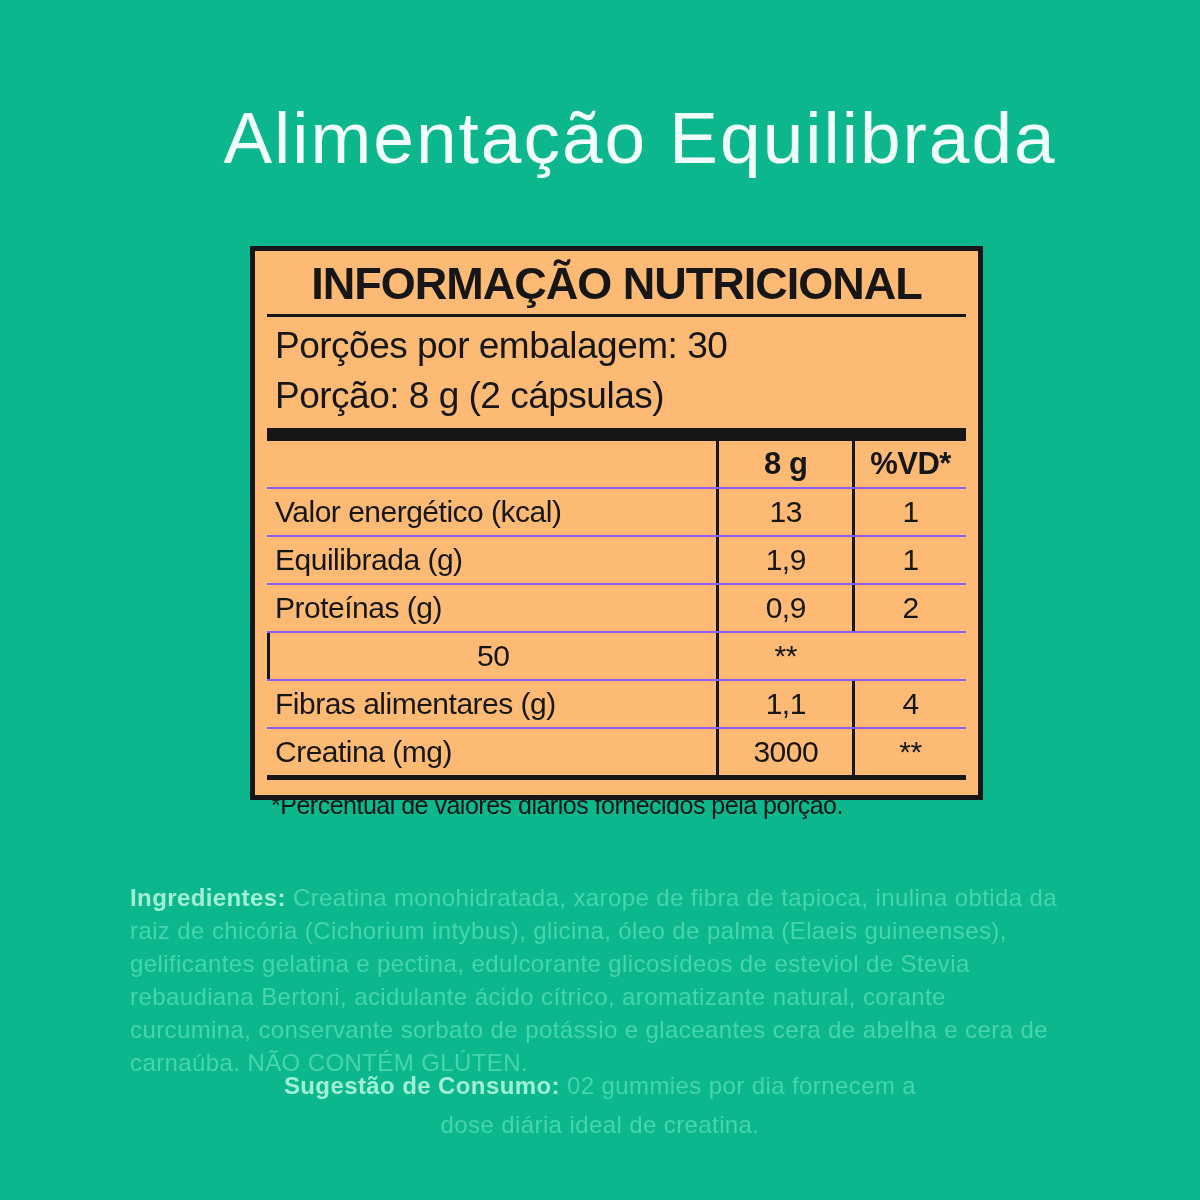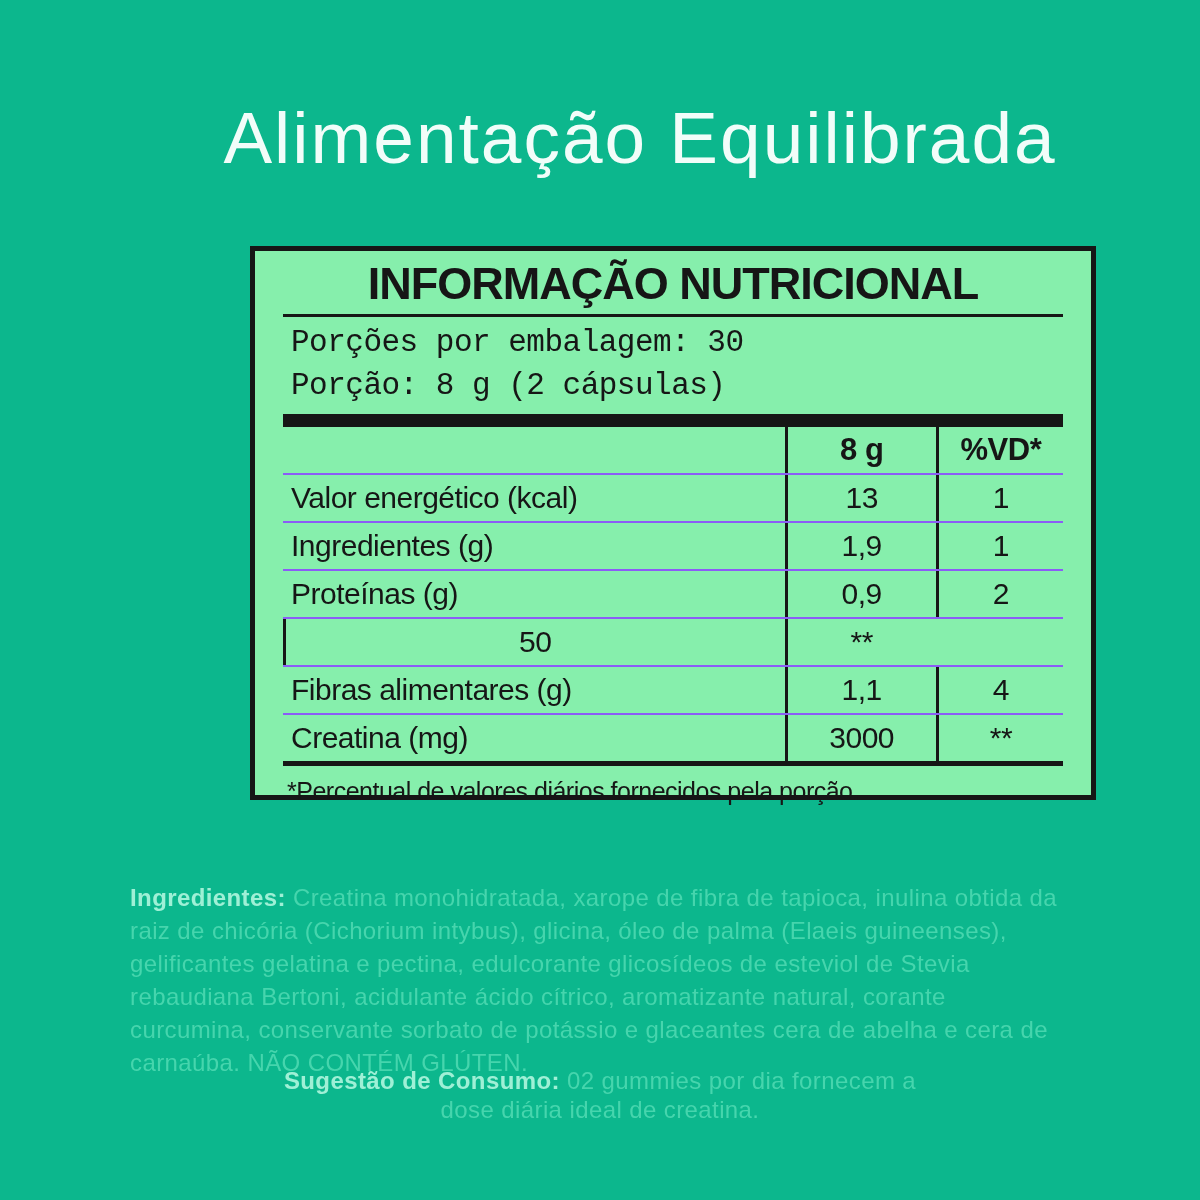--- a/index.html
+++ b/index.html
@@ -29,47 +29,46 @@
     letter-spacing: 2px;
     color: #f1fdf9;
     padding-left: 40px;
   }
 
   
   .panel {
     position: absolute;
     left: 250px;
     top: 246px;
-    width: 846px;
+    width: 733px;
     height: 554px;
     box-sizing: border-box;
-    background: #86efac;
+    background: #fdba74;
     border: 5px solid #161616;
-    padding: 0 28px;
+    padding: 0 12px;
     color: #161616;
   }
   .nf-header {
     margin-top: 7px;
     text-align: center;
     font-weight: bold;
     font-size: 45px;
     letter-spacing: -1px;
     white-space: nowrap;
   }
   .nf-rule {
     height: 3px;
     background: #161616;
     margin-top: 4px;
   }
   .nf-serving {
-    font-size: 31px;
+    font-size: 37px;
     padding-left: 8px;
     margin-top: 8px;
     letter-spacing: -0.5px;
-    font-family: Liberation Mono, monospace;
   }
   .nf-thickbar {
     height: 13px;
     background: #161616;
     margin-top: 11px;
   }
   .nf-row {
     display: grid;
     grid-template-columns: 64.3% 19.4% 16.3%;
     height: 46px;
@@ -125,21 +124,21 @@
     color: #46d5ad;
   }
   .suggestion {
     position: absolute;
     top: 1066px;
     left: 50%;
     transform: translateX(-50%);
     width: 680px;
     text-align: center;
     font-size: 24px;
-    line-height: 29px;
+    line-height: 39px;
     letter-spacing: 0.4px;
     color: #46d5ad;
   }
   .lead {
     font-weight: bold;
     color: #9ff0d6;
   }
 </style>
 </head>
 <body>
@@ -166,21 +165,21 @@
       <div class="cell c3">%VD*</div>
     </div>
 
     <div class="nf-row">
       <div class="cell c1">Valor energético (kcal)</div>
       <div class="cell c2">13</div>
       <div class="cell c3">1</div>
     </div>
 
     <div class="nf-row">
-      <div class="cell c1">Ingredientes (g)</div>
+      <div class="cell c1">Equilibrada (g)</div>
       <div class="cell c2">1,9</div>
       <div class="cell c3">1</div>
     </div>
 
     <div class="nf-row">
       <div class="cell c1">Proteínas (g)</div>
       <div class="cell c2">0,9</div>
       <div class="cell c3">2</div>
     </div>
 

